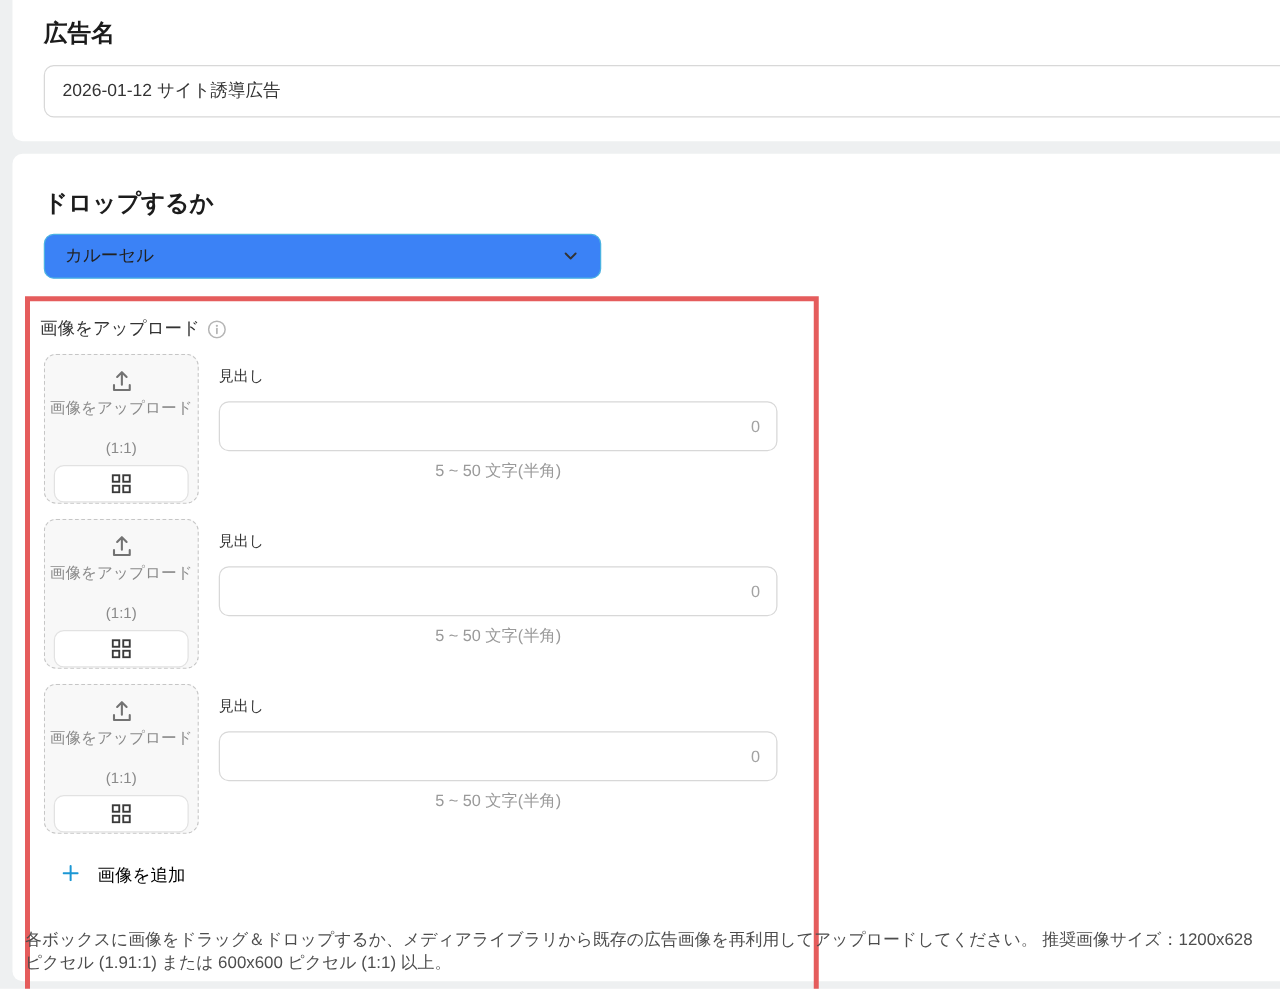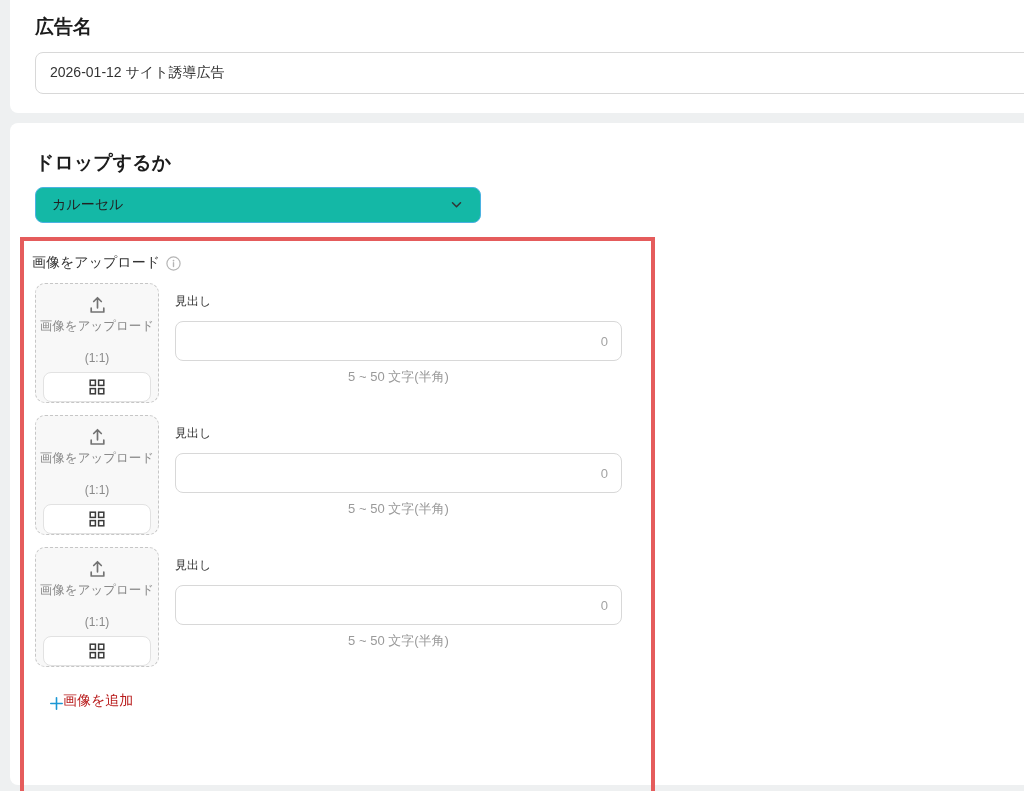--- a/index.html
+++ b/index.html
@@ -48,21 +48,21 @@
     left: 25px; top: 64px; right: 8px;
   }
 
   #format-select {
     position: absolute;
     left: 25px; top: 64px;
     width: 446px; height: 36px;
     box-sizing: border-box;
     border: 1.5px solid #4bb2e2;
     border-radius: 8px;
-    background: #14b8a6;
+    background: #3b82f6;
     display: flex;
     align-items: center;
     padding: 0 16px;
     font-size: 14px;
     color: #222;
     cursor: pointer;
   }
   #format-select .chevron {
     position: absolute;
     right: 18px; top: 50%;
@@ -149,24 +149,24 @@
   .helper-text {
     margin-top: 7px;
     font-size: 13px;
     color: #9a9a9a;
     text-align: center;
   }
   #add-image-link {
     position: absolute;
     left: 26px; top: 451px;
     display: flex;
-    align-items: flex-end;
-    gap: 0;
+    align-items: flex-start;
+    gap: 15px;
     font-size: 14px;
-    color: #b91c1c;
+    color: #000000;
     cursor: pointer;
   }
   #footer-instructions {
     position: absolute;
     left: 10px; top: 620px;
     width: 990px;
     font-size: 13.5px;
     line-height: 1.35;
     color: #4d4d4d;
   }
@@ -309,13 +309,14 @@
       <span>
         <svg width="13" height="13" viewBox="0 0 13 13">
             <path d="M6.5 0.8 V12.2 M0.8 6.5 H12.2" stroke="#1b97d4" stroke-width="1.6" stroke-linecap="round"></path>
           </svg>
       </span>
       <span>画像を追加</span>
     </div>
 
   </div>
 
+  <div id="footer-instructions">各ボックスに画像をドラッグ＆ドロップするか、メディアライブラリから既存の広告画像を再利用してアップロードしてください。 推奨画像サイズ：1200x628 ピクセル (1.91:1) または 600x600 ピクセル (1:1) 以上。</div>
 </section>
 
 </body></html>

